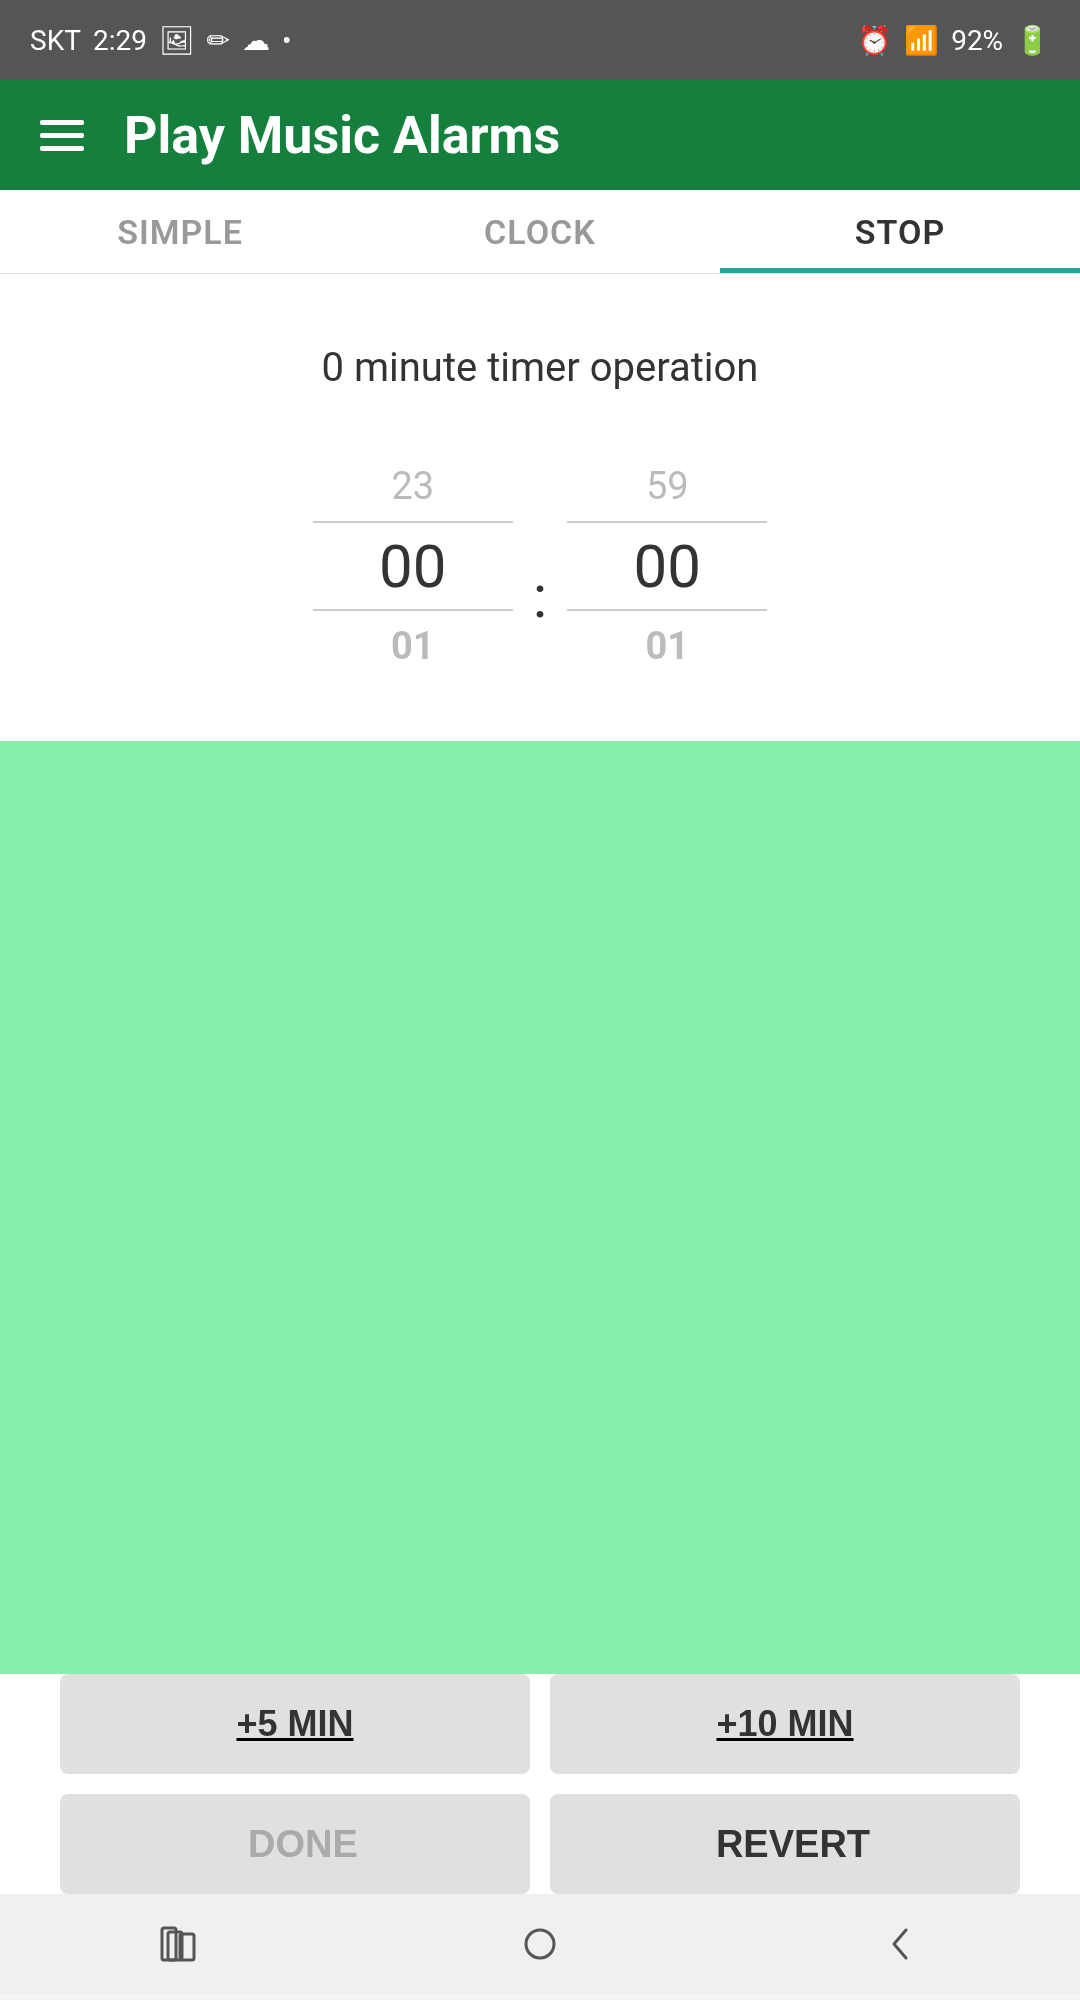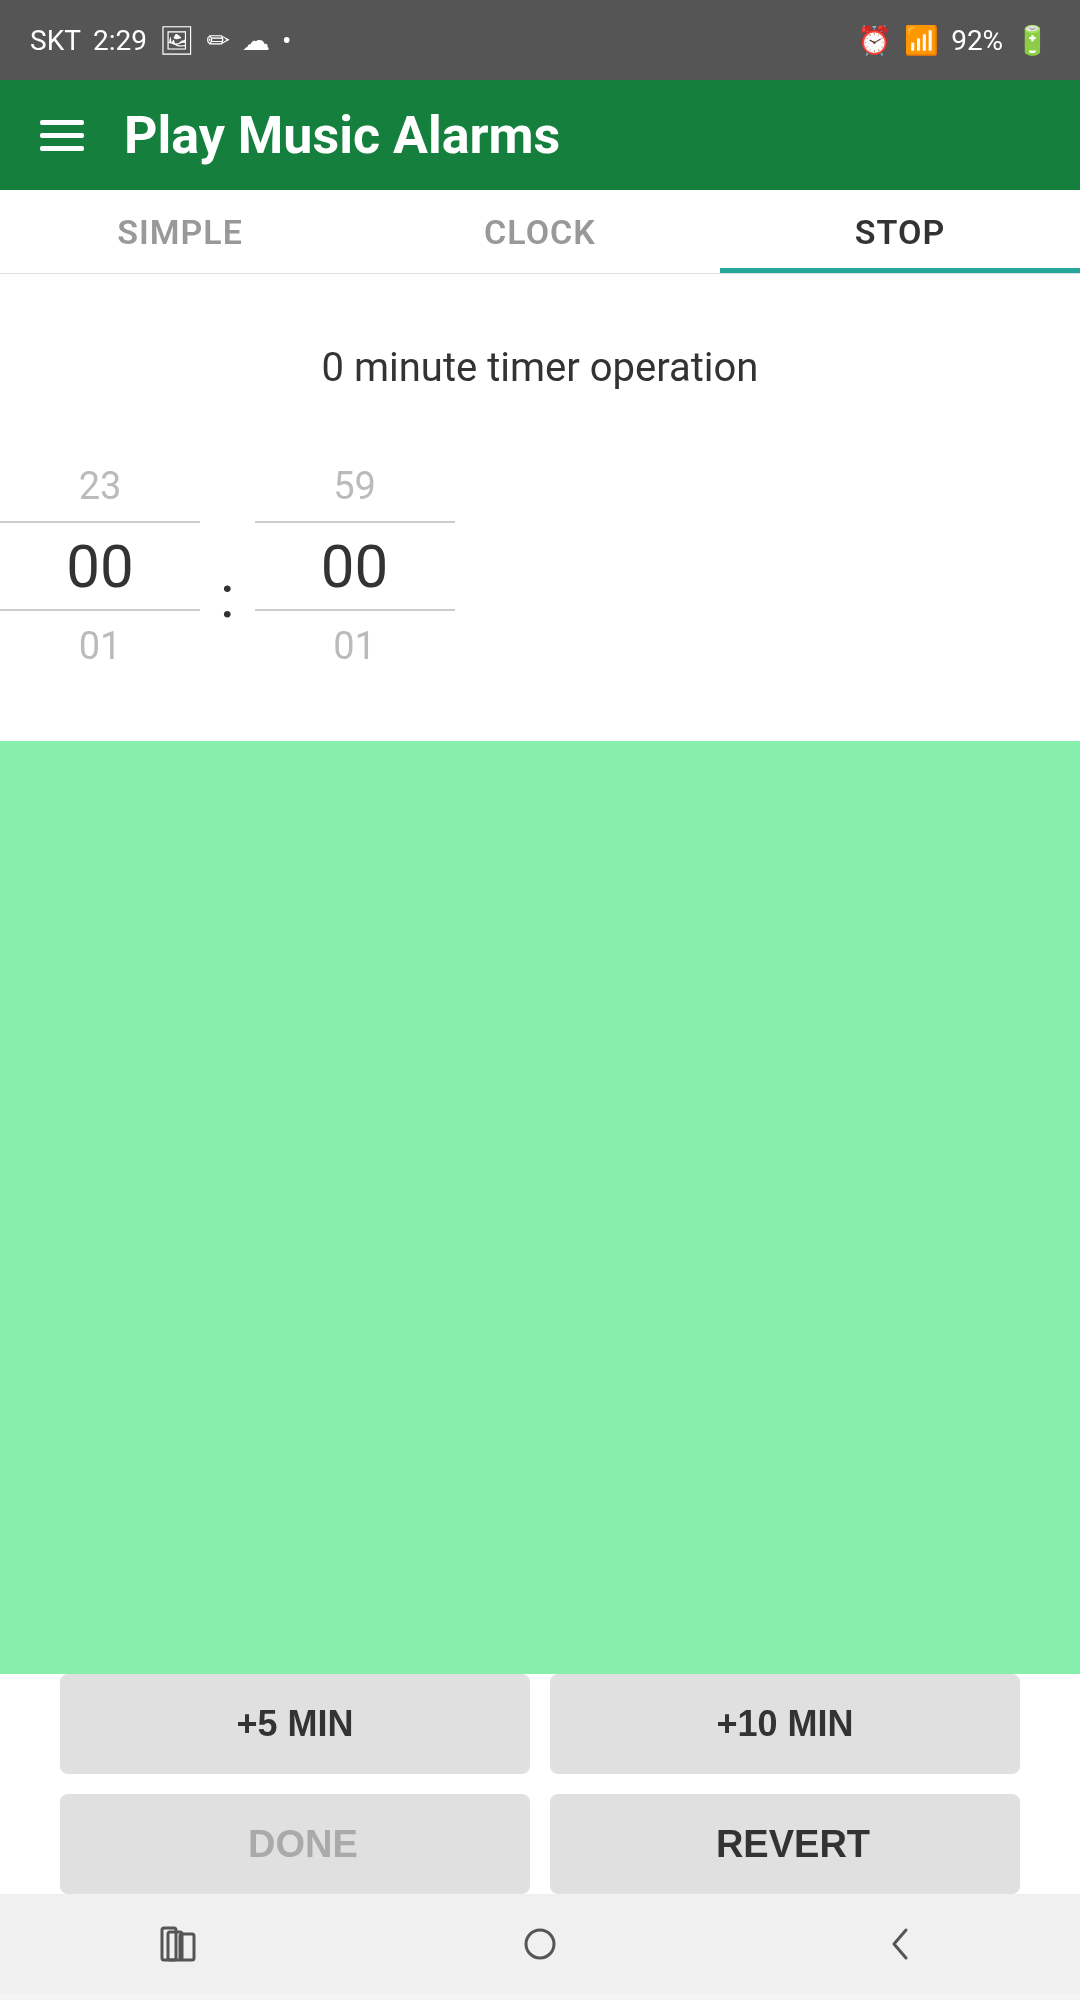--- a/index.html
+++ b/index.html
@@ -115,20 +115,21 @@
       font-size: 40px;
       color: #333;
       margin: 30px 0 60px 0;
       padding: 0 40px;
     }
 
     
     .time-picker {
       display: flex;
       align-items: center;
+      justify-content: center;
       gap: 20px;
       margin: 20px 0;
     }
 
     .time-column {
       display: flex;
       flex-direction: column;
       align-items: center;
       width: 200px;
     }
@@ -156,20 +157,21 @@
       text-align: center;
     }
 
     .time-below {
       font-size: 38px;
       color: #bbb;
       height: 70px;
       display: flex;
       align-items: center;
       justify-content: center;
+      font-weight: bold;
     }
 
     .time-separator {
       font-size: 60px;
       color: #333;
       padding-bottom: 10px;
       margin-top: 70px;
     }
 
     
@@ -180,20 +182,21 @@
       right: 0;
       padding: 0 60px;
       background: white;
     }
 
     .quick-buttons {
       display: flex;
       gap: 20px;
       margin-bottom: 20px;
       justify-content: center;
+      text-decoration: underline;
     }
 
     .quick-btn {
       flex: 1;
       height: 100px;
       background: #e0e0e0;
       border: none;
       border-radius: 8px;
       font-size: 36px;
       font-weight: bold;

